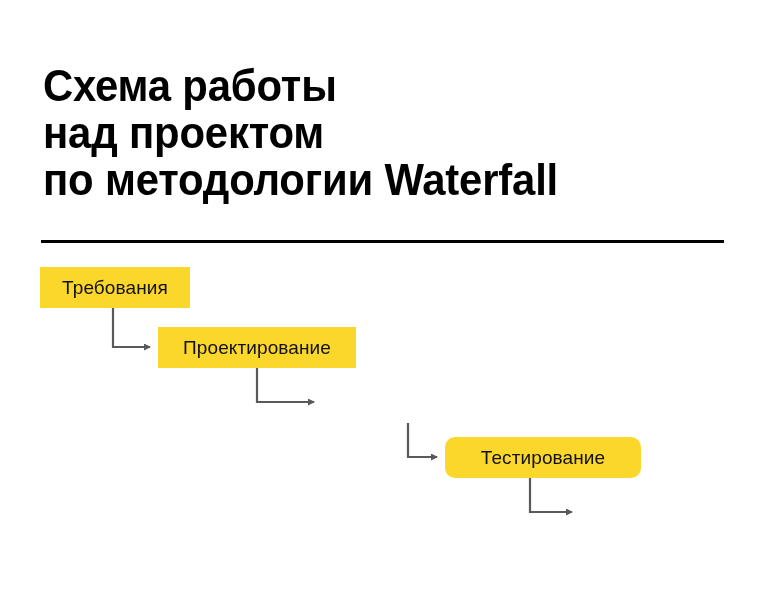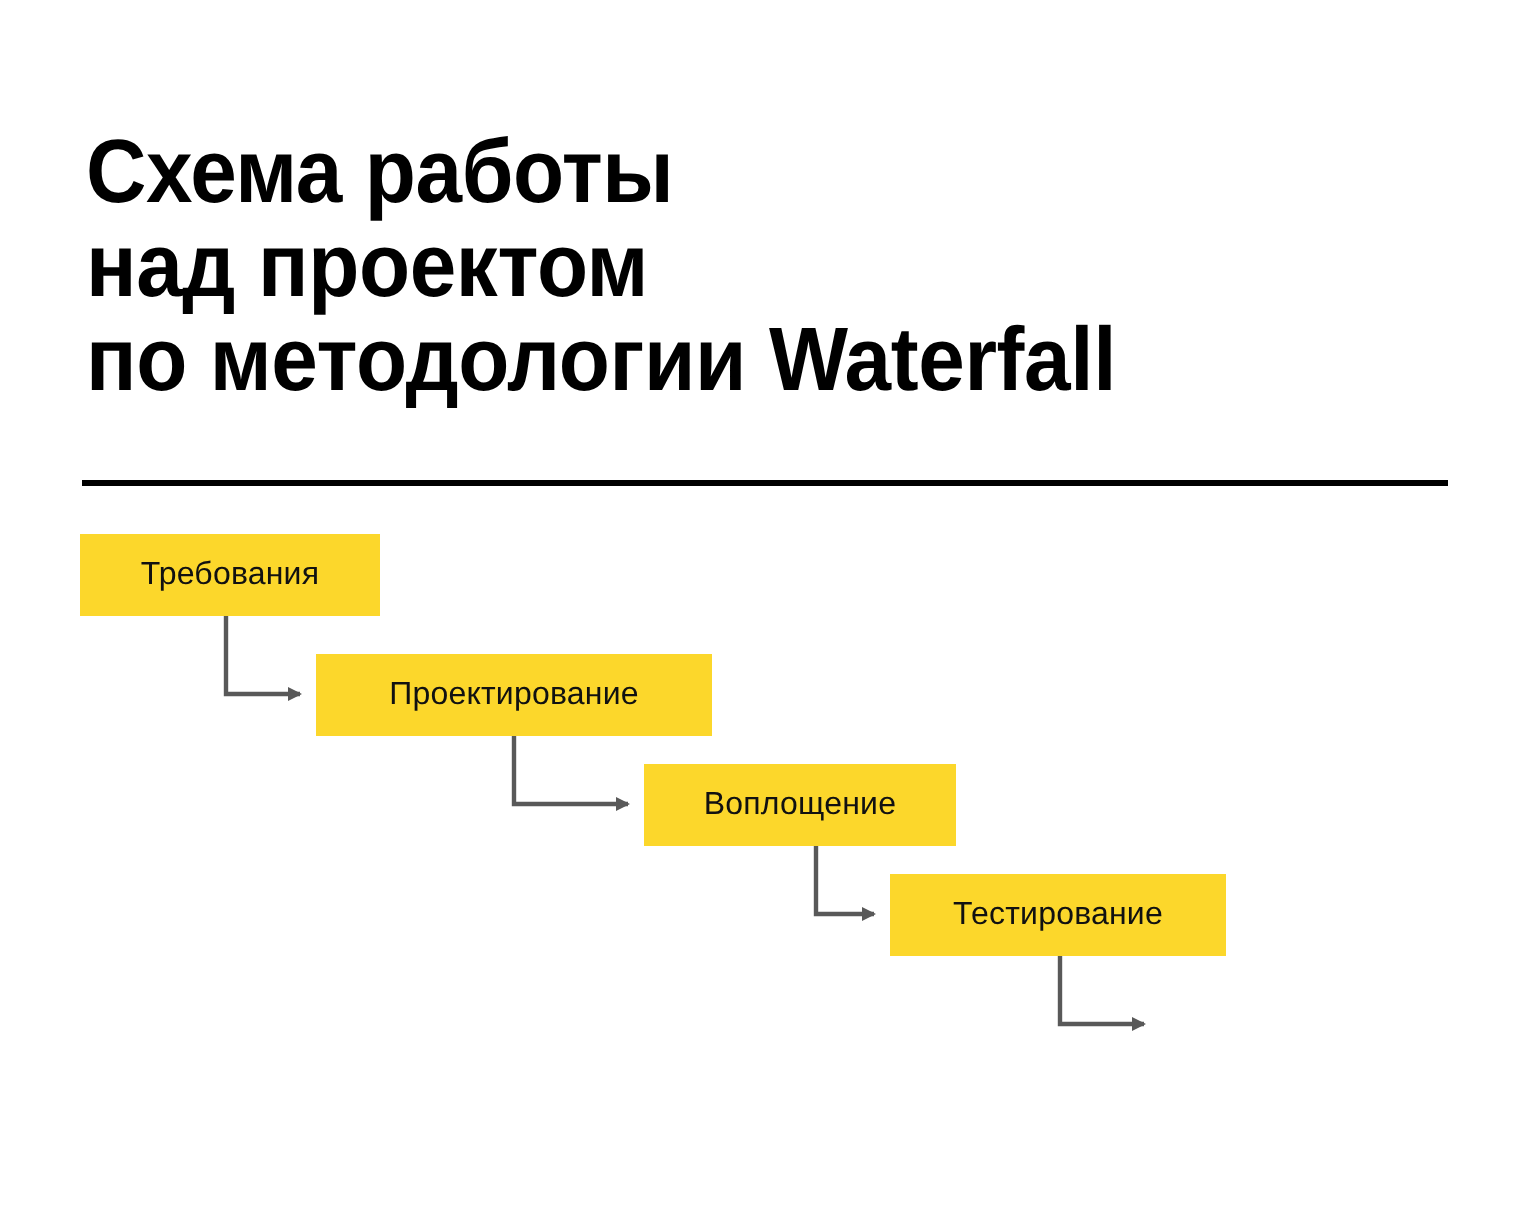--- a/index.html
+++ b/index.html
@@ -73,21 +73,21 @@
   .stage-box {
     position: absolute;
     box-sizing: border-box;
     background: #FCD72B;
     display: flex;
     align-items: center;
     justify-content: center;
     color: #111111;
     font-family: "Liberation Sans", "DejaVu Sans", sans-serif;
     font-weight: 400;
-    font-size: 16px;
+    font-size: 19px;
     line-height: 20px;
     letter-spacing: 0.1px;
     white-space: nowrap;
   }
 </style>
 </head>
 <body>
 
 <div id="page">
 
@@ -123,23 +123,20 @@
     </svg>
 
     <div class="stage-box" style="left:40px; top:267px; width:150px; height:41px;">
       <span>Требования</span>
     </div>
 
     <div class="stage-box" style="left:158px; top:327px; width:198px; height:41px;align-items:center;">
       <span>Проектирование</span>
     </div>
 
-    <div class="stage-box" style="left:322px; top:382px; width:156px; height:41px;">
-      <span>Воплощение</span>
-    </div>
 
-    <div class="stage-box" style="left:445px; top:437px; width:168px; height:41px;">
+    <div class="stage-box" style="left:445px; top:437px; width:196px; height:41px;border-radius:10px;">
       <span>Тестирование</span>
     </div>
 
 
   </div>
 </div>
 
 </body></html>

